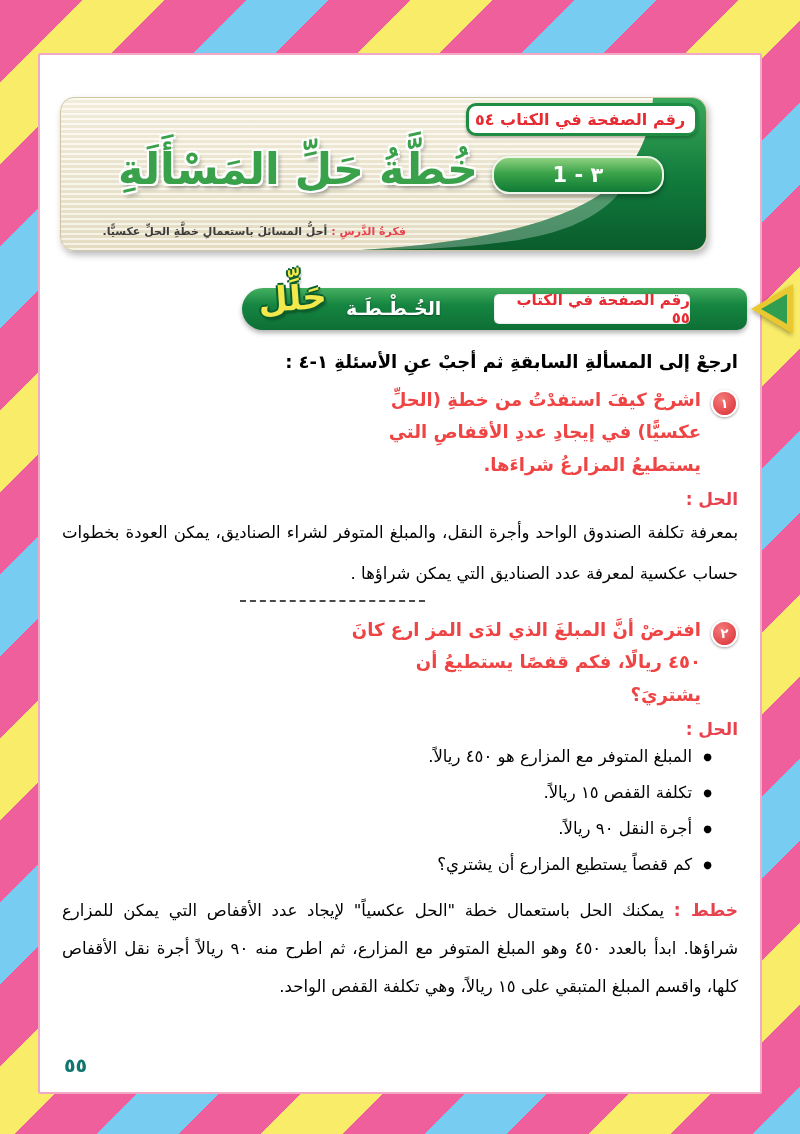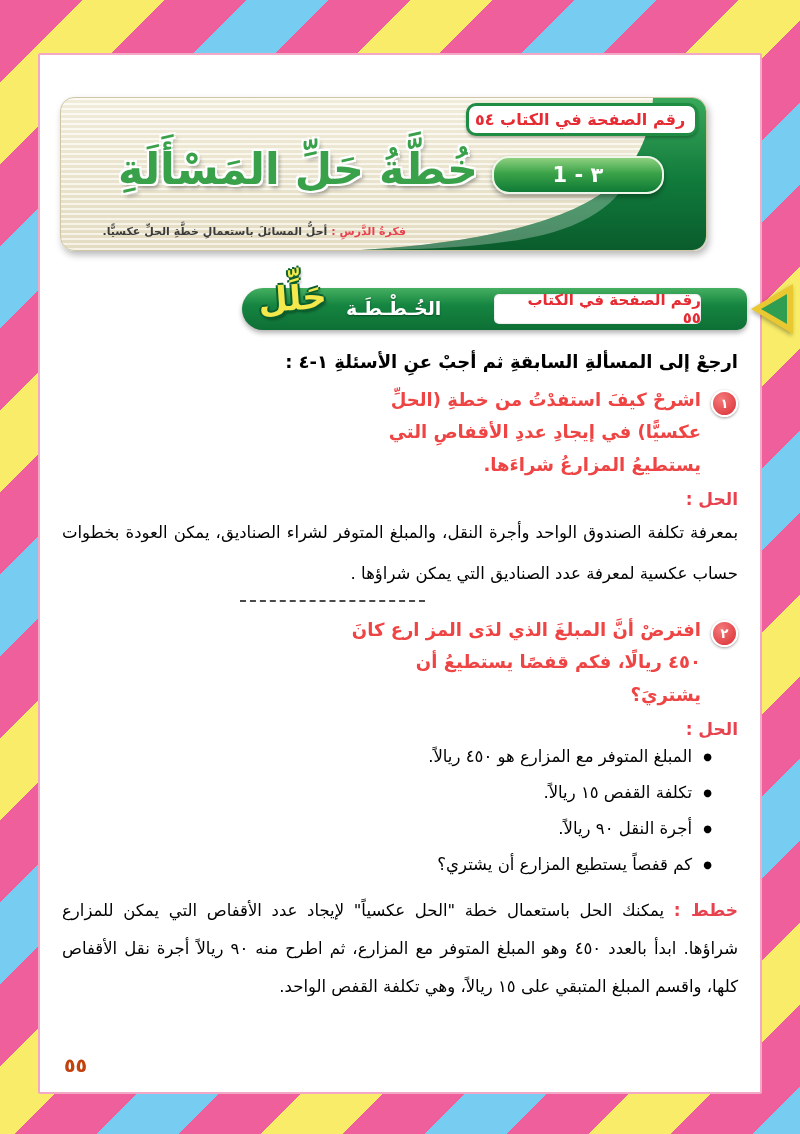--- a/index.html
+++ b/index.html
@@ -70,21 +70,20 @@
   }
   .ab-word{
     position:absolute;left:104px;top:9px;color:#fff;font-size:19px;font-weight:bold;
     letter-spacing:1px;direction:rtl;z-index:2;text-shadow:0 1px 2px rgba(0,0,0,.4);
   }
   .ab-box{
     position:absolute;left:252px;top:6px;width:196px;height:30px;background:#fff;border-radius:5px;
     display:flex;align-items:center;justify-content:center;
     color:#e62b33;font-weight:bold;font-size:15px;direction:rtl;z-index:2;
     box-shadow:inset 0 0 2px rgba(0,0,0,.25);
-    padding-left:11px;
   }
   .ab-arrow{
     position:absolute;right:-46px;top:-4px;width:0;height:0;z-index:1;
     border-top:25px solid transparent;border-bottom:25px solid transparent;
     border-right:42px solid #e9c832;
     filter:drop-shadow(-1px 2px 2px rgba(0,0,0,.3));
   }
   .ab-arrow-inner{
     position:absolute;right:-40px;top:6px;width:0;height:0;z-index:2;
     border-top:15px solid transparent;border-bottom:15px solid transparent;
@@ -110,21 +109,21 @@
   .answer{font-size:16.5px;line-height:2.45;text-align:justify;margin:0 0 4px;}
   .dash-sep{width:185px;height:0;border-top:2px dashed #4a4a4a;margin:6px 313px 12px auto;}
   .understand-line{font-size:16.5px;margin:10px 0 8px;}
   .understand-label{color:#1aa7dd;font-weight:bold;font-size:17px;}
   ul.givens{list-style:none;margin:8px 0 6px;padding:0 26px 0 0;}
   ul.givens li{position:relative;padding-right:20px;font-size:16.5px;margin-bottom:17px;}
   ul.givens li::before{content:"●";position:absolute;right:0;top:4px;font-size:10px;color:#000;}
   .required-q{font-size:16.5px;margin:4px 0 10px;}
   .plan{font-size:16.5px;line-height:2.3;text-align:justify;margin-top:4px;}
   .plan-label{color:#e8424f;font-weight:bold;font-size:17px;}
-  .page-number{position:absolute;bottom:16px;left:24px;font-size:19px;font-weight:bold;color:#c2410c;}
+  .page-number{position:absolute;bottom:16px;left:24px;font-size:19px;font-weight:bold;color:#0f766e;}
 </style>
 </head>
 <body>
 
 <div class="page">
 
   <div class="lesson-banner">
     <svg class="ribbon" viewBox="0 0 645 152" preserveAspectRatio="none" aria-hidden="true">
       <defs>
         <linearGradient id="grn1" x1="0" y1="0" x2="0" y2="1">

